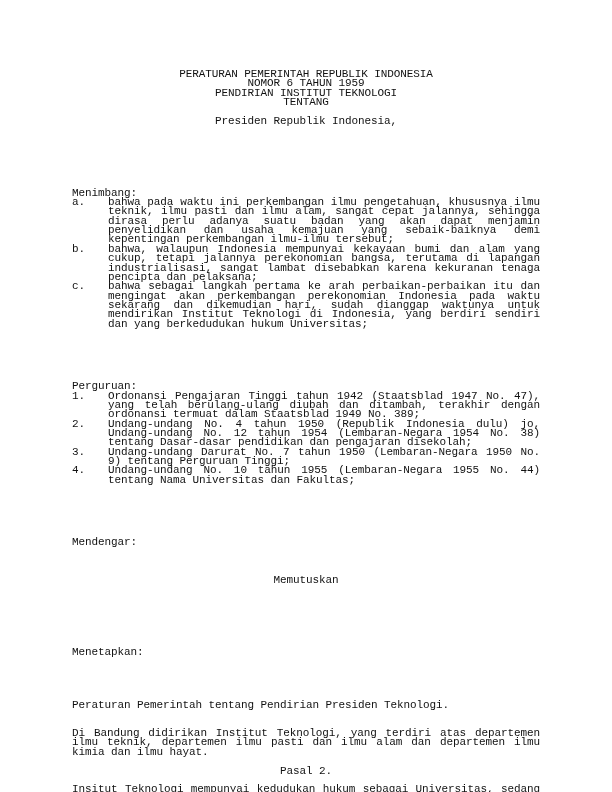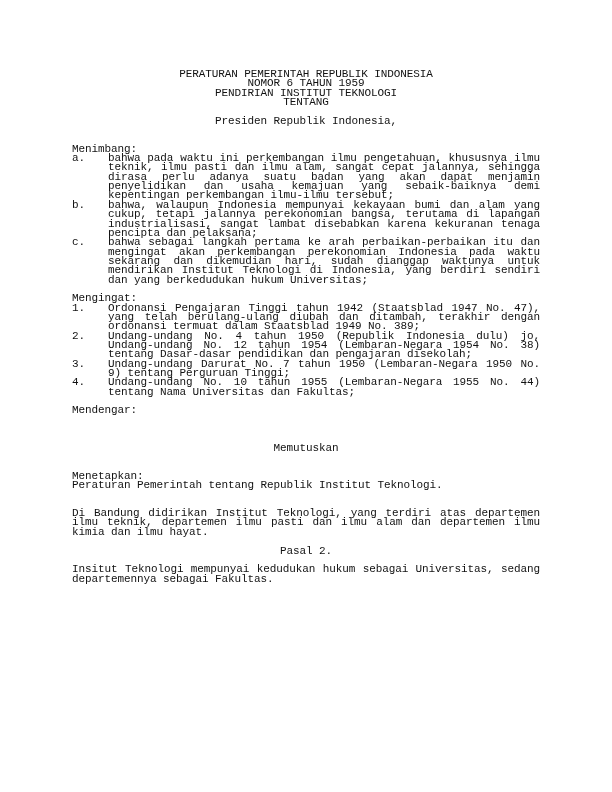--- a/index.html
+++ b/index.html
@@ -4,21 +4,21 @@
 <style>
   html, body { margin: 0; padding: 0; background: #ffffff; }
   body { width: 612px; height: 792px; position: relative; overflow: hidden; }
   .page {
     position: absolute; left: 72px; top: 70px; width: 468px;
     font-family: Liberation Mono, monospace;
     font-size: 11px; line-height: 9.35px; color: #111;
     letter-spacing: -0.1px;
   }
   .center { text-align: center; white-space: pre; }
-  .line { white-space: pre; }
+  .line { white-space: pre; margin-top: 44px; }
   .justify { text-align: justify; text-align-last: left; }
   .gap { height: 9.35px; }
   .gap2 { height: 18.7px; }
   .gap3 { height: 28px; }
   .item { display: flex; }
   .item .num { width: 36px; flex: 0 0 36px; }
   .item .txt { flex: 1; text-align: justify; text-align-last: left; }
 </style>
 </head>
 <body>
@@ -40,21 +40,21 @@
   <div class="item">
     <span class="num">b.</span>
     <span class="txt">bahwa, walaupun Indonesia mempunyai kekayaan bumi dan alam yang cukup, tetapi jalannya perekonomian bangsa, terutama di lapangan industrialisasi, sangat lambat disebabkan karena kekuranan tenaga pencipta dan pelaksana;</span>
   </div>
   <div class="item">
     <span class="num">c.</span>
     <span class="txt">bahwa sebagai langkah pertama ke arah perbaikan-perbaikan itu dan mengingat akan perkembangan perekonomian Indonesia pada waktu sekarang dan dikemudian hari, sudah dianggap waktunya untuk mendirikan Institut Teknologi di Indonesia, yang berdiri sendiri dan yang berkedudukan hukum Universitas;</span>
   </div>
   <div class="gap"></div>
 
-  <div class="line">Mengingat:</div>
+  <div class="line">Perguruan:</div>
   <div class="item">
     <span class="num">1.</span>
     <span class="txt">Ordonansi Pengajaran Tinggi tahun 1942 (Staatsblad 1947 No. 47), yang telah berulang-ulang diubah dan ditambah, terakhir dengan ordonansi termuat dalam Staatsblad 1949 No. 389;</span>
   </div>
   <div class="item">
     <span class="num">2.</span>
     <span class="txt">Undang-undang No. 4 tahun 1950 (Republik Indonesia dulu) jo, Undang-undang No. 12 tahun 1954 (Lembaran-Negara 1954 No. 38) tentang Dasar-dasar pendidikan dan pengajaran disekolah;</span>
   </div>
   <div class="item">
     <span class="num">3.</span>
@@ -66,21 +66,21 @@
   </div>
   <div class="gap"></div>
 
   <div class="line">Mendengar:</div>
   <div class="gap3"></div>
 
   <div class="center">Memutuskan</div>
   <div class="gap2"></div>
 
   <div class="line">Menetapkan:</div>
-  <div class="line">Peraturan Pemerintah tentang Republik Institut Teknologi.</div>
+  <div class="line">Peraturan Pemerintah tentang Pendirian Presiden Teknologi.</div>
   <div class="gap"></div>
 
   <div class="gap"></div>
   <div class="justify">Di Bandung didirikan Institut Teknologi, yang terdiri atas departemen ilmu teknik, departemen ilmu pasti dan ilmu alam dan departemen ilmu kimia dan ilmu hayat.</div>
   <div class="gap"></div>
 
   <div class="center">Pasal 2.</div>
   <div class="gap"></div>
   <div class="justify">Insitut Teknologi mempunyai kedudukan hukum sebagai Universitas, sedang departemennya sebagai Fakultas.</div>
 </div>

